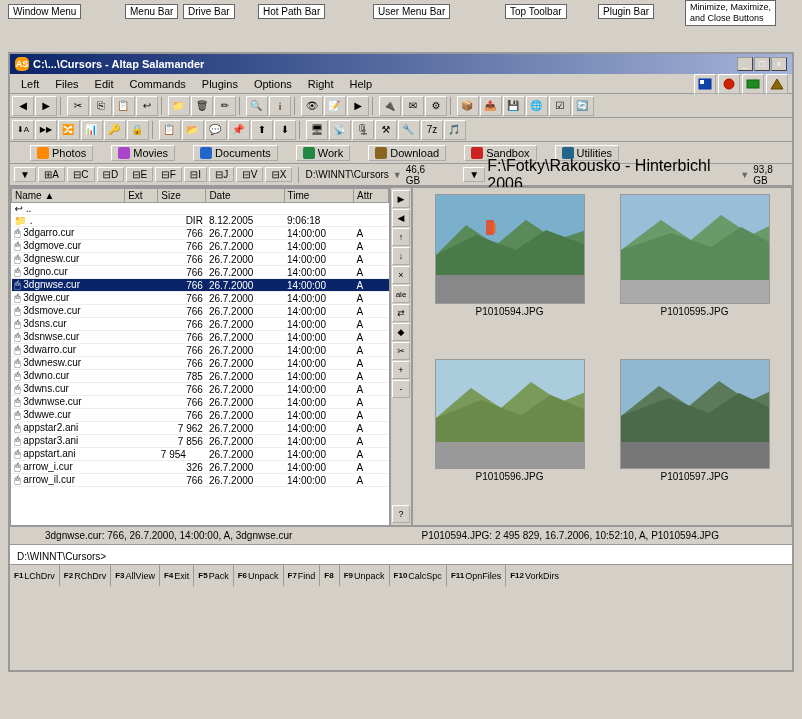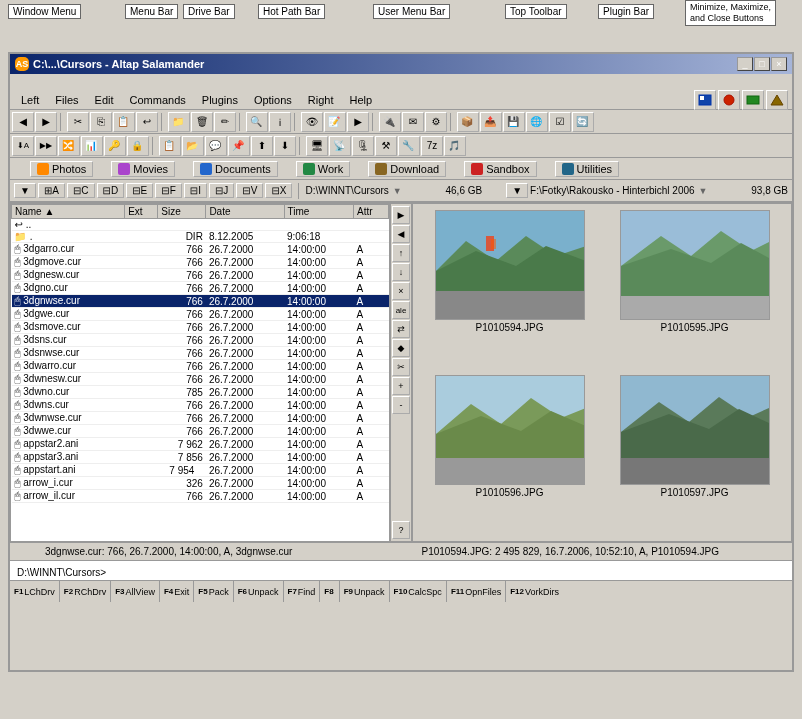--- a/index.html
+++ b/index.html
@@ -83,21 +83,20 @@
 
     
     .menu-bar {
       display: flex;
       background: #d4d0c8;
       border-bottom: 1px solid #999;
       padding: 8px 4px;
       gap: 2px;
       height: 20px;
       align-items: center;
-      margin-top: 16px;
     }
     .menu-item {
       padding: 1px 6px;
       font-size: 11px;
       cursor: pointer;
       border: 1px solid transparent;
     }
 
     
     .toolbar {
@@ -485,21 +484,21 @@
     <div class="drive-btn">⊟V</div>
     <div class="drive-btn">⊟X</div>
     <div style="border-left:1px solid #999; height:16px; margin:0 4px;"></div>
     <span style="font-size:10px">D:\WINNT\Cursors</span>
     <span style="font-size:9px;color:#666;margin-left:2px">▼</span>
     <div style="flex:1"></div>
     <span style="font-size:10px">46,6 GB</span>
     <div style="width:20px"></div>
 
     <div class="drive-btn">▼</div>
-    <span style="font-size:10px">F:\Fotky\Rakousko - Hinterbichl 2006</span>
+    <span style="font-size:16px">F:\Fotky\Rakousko - Hinterbichl 2006</span>
     <span style="font-size:9px;color:#666;margin-left:2px">▼</span>
     <div style="flex:1"></div>
     <span style="font-size:10px">93,8 GB</span>
   </div>
 
   <div style="display:flex; height:340px; border-top:1px solid #999;">
 
     <div class="file-panel" style="max-width:385px;">
       <div class="panel-table">
         <table>
@@ -663,21 +662,21 @@
                 <td>🖱 appstar3.ani</td>
                 <td></td>
                 <td style="text-align:right">7 856</td>
                 <td>26.7.2000</td>
                 <td>14:00:00</td>
                 <td>A</td>
               </tr>
               <tr>
                 <td>🖱 appstart.ani</td>
                 <td></td>
-                <td style="text-align:center">7 954</td>
+                <td style="text-align:left">7 954</td>
                 <td>26.7.2000</td>
                 <td>14:00:00</td>
                 <td>A</td>
               </tr>
               <tr>
                 <td>🖱 arrow_i.cur</td>
                 <td></td>
                 <td style="text-align:right">326</td>
                 <td>26.7.2000</td>
                 <td>14:00:00</td>

